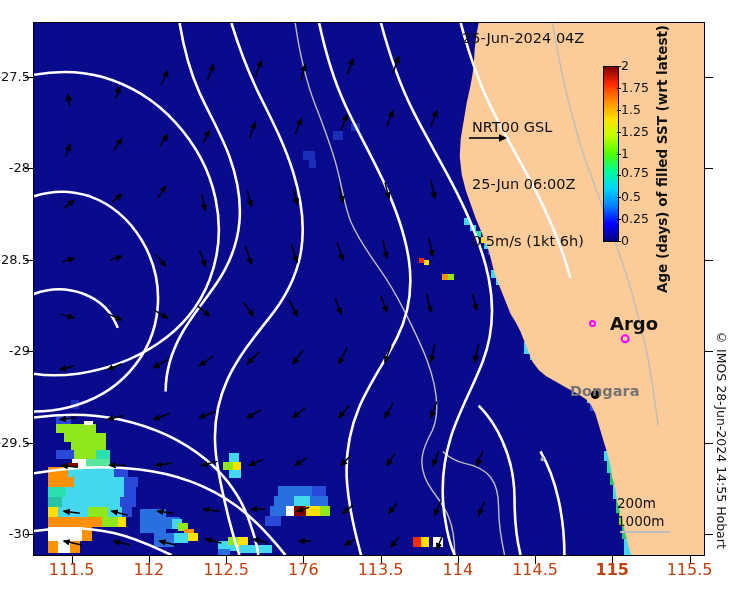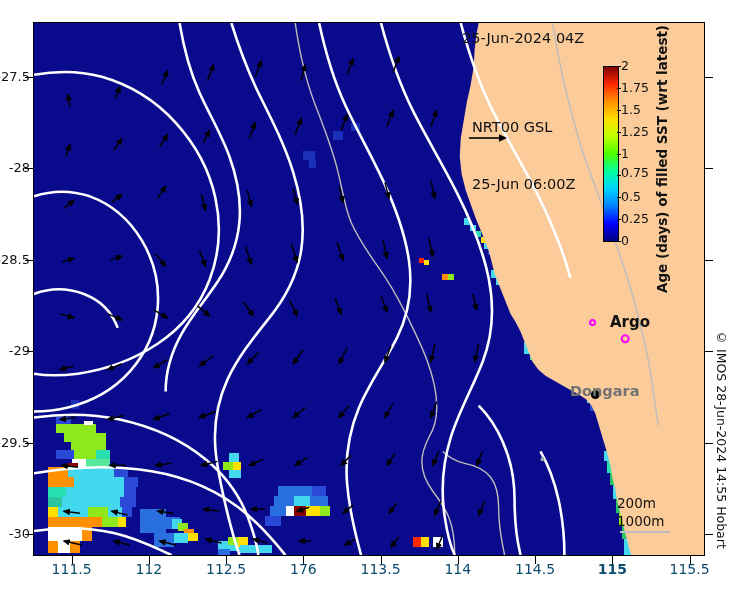--- a/index.html
+++ b/index.html
@@ -12,21 +12,21 @@
   
   #plot{position:absolute;left:33px;top:22px;width:672px;height:534px;
         overflow:hidden;background:#0A0A8C;border:1px solid #000;box-sizing:border-box;}
 
   #mapsvg{position:absolute;left:0;top:0;width:100%;height:100%;display:block;}
 
   
   .ytick{position:absolute;right:710px;text-align:right;width:60px;
          font-size:13px;color:#111;line-height:1;}
   .xtick{position:absolute;top:562px;text-align:center;width:70px;
-         font-size:14px;color:#0c4a6e;line-height:1;}
+         font-size:16px;color:#c2410c;line-height:1;}
   .ytickmark{position:absolute;left:25px;width:8px;height:1px;background:#000;}
   .xtickmark{position:absolute;top:556px;width:1px;height:8px;background:#000;}
 
   
   .ann{position:absolute;color:#111;white-space:pre;margin-left:22px;}
   #title-date{font-size:14.5px;left:440px;top:30px;}
   #nrt-block{font-size:14.5px;left:450px;top:80px;line-height:19px;}
   #arrow-ref{position:absolute;left:468px;top:132px;width:40px;height:12px;}
 
   
@@ -37,21 +37,21 @@
           transform:translateY(-50%);line-height:1;}
   .cbtickmark{position:absolute;left:14px;width:4px;height:1px;background:#000;}
   #cbar-label{position:absolute;left:650px;top:34px;width:24px;height:250px;
               font-size:13.5px;font-weight:bold;color:#111;
               writing-mode:vertical-rl;transform:rotate(180deg);
               display:flex;align-items:center;justify-content:center;white-space:nowrap;}
 
   
   #argo-row{position:absolute;left:589px;top:313px;display:flex;align-items:center;gap:14px;}
   #argo-dot{width:7px;height:7px;border-radius:50%;border:2px solid #FF00FF;box-sizing:border-box;}
-  #argo-label{font-size:15px;font-weight:bold;color:#111;}
+  #argo-label{font-size:18px;font-weight:bold;color:#111;}
 
   #dongara-label{position:absolute;left:570px;top:383px;font-size:14.5px;font-weight:bold;color:#737373;}
 
   
   #scalebox{position:absolute;left:617px;top:494px;font-size:13.5px;color:#111;line-height:18px;}
   #scale-line{position:absolute;left:620px;top:531px;width:50px;height:2px;background:#BDBDBD;}
 
   
   #copyright{position:absolute;left:714px;top:330px;font-size:12.5px;color:#111;
              writing-mode:vertical-rl;white-space:nowrap;}
@@ -378,20 +378,21 @@
         <circle cx="510" cy="438" r="2" fill="#9aa"></circle>
       </g>
     </svg>
   </div>
 
   <div class="ann" id="title-date">25-Jun-2024 04Z</div>
 
   <div class="ann" id="nrt-block">
     <div>NRT00 GSL</div>
     <div>25-Jun 06:00Z</div>
+    <div>0.5m/s (1kt 6h)</div>
   </div>
   <svg id="arrow-ref" viewBox="0 0 40 12">
     <line x1="1" y1="6" x2="32" y2="6" stroke="#000" stroke-width="1.6"></line>
     <path d="M31,2.2 L39,6 L31,9.8 z" fill="#000"></path>
   </svg>
 
   <div id="cbar-wrap">
     <div id="cbar" style="background: linear-gradient(to top, rgb(0, 0, 127), rgb(0, 0, 255), rgb(0, 127, 255), rgb(0, 212, 255), rgb(0, 255, 158), rgb(76, 255, 0), rgb(191, 255, 0), rgb(255, 224, 0), rgb(255, 144, 0), rgb(255, 42, 0), rgb(127, 0, 0));"></div>
   <div class="cbtickmark" style="top: 0px;"></div>
       <div class="cbtick" style="top: 0px;">2</div>

